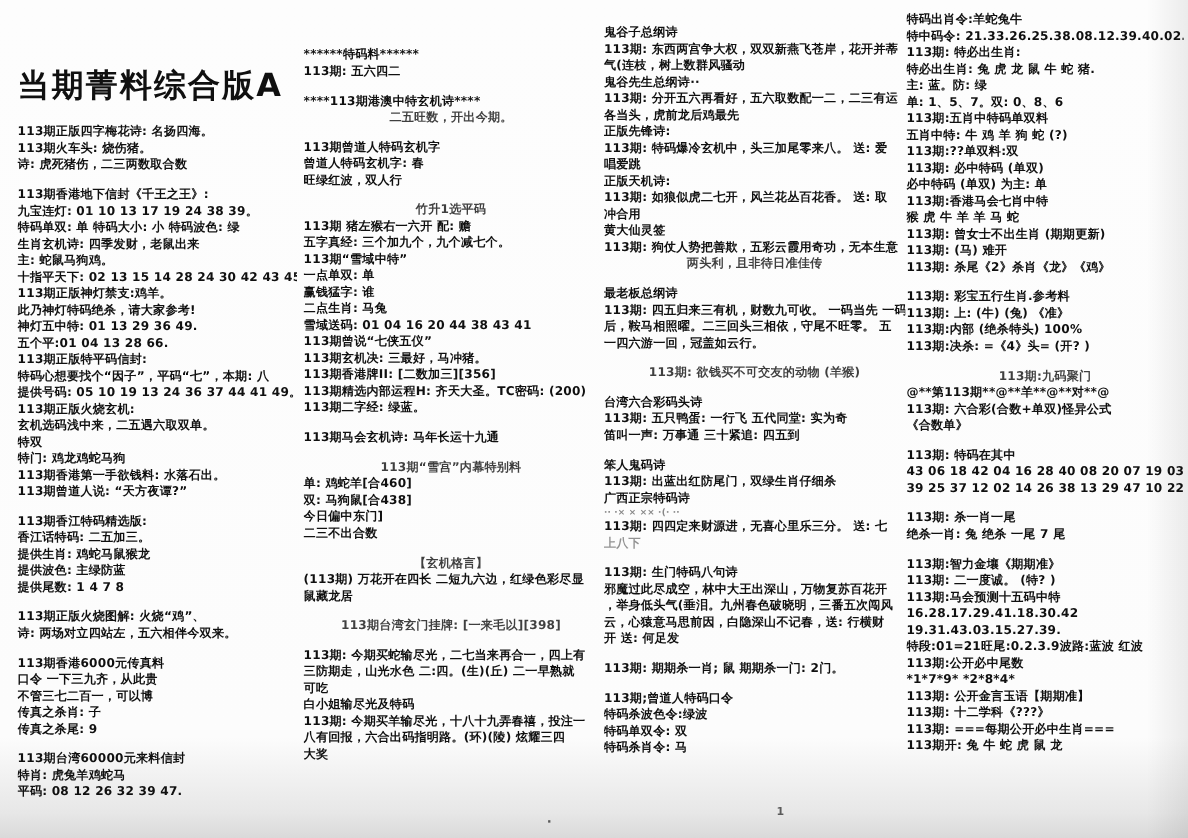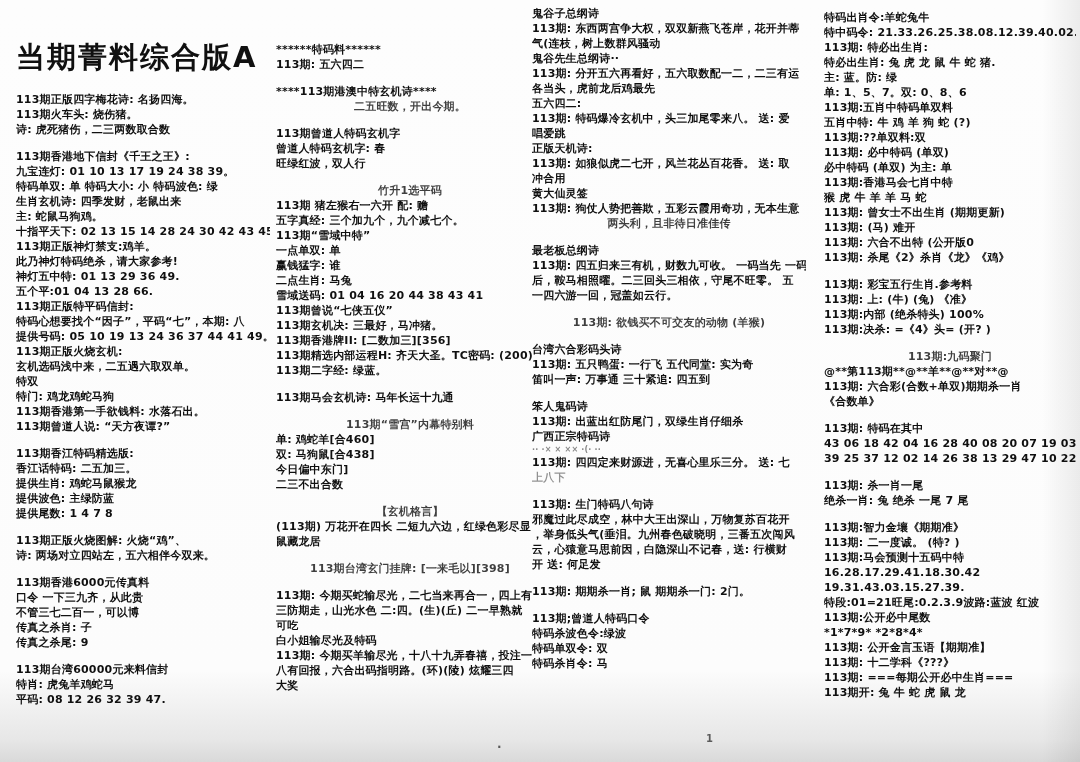--- a/index.html
+++ b/index.html
@@ -10,23 +10,23 @@
     overflow:hidden;
     background:
       linear-gradient(90deg, rgba(0,0,0,0) 96.5%, rgba(0,0,0,0.07) 100%),
       linear-gradient(180deg, #fdfdfd 0%, #fcfcfc 88%, #e7e7e7 97%, #d9d9d9 100%);
     font-family:"DejaVu Sans","Liberation Sans",sans-serif;
     font-weight:700;
     color:#101010;
     -webkit-font-smoothing:none;
   }
   .col{position:absolute;top:0;}
-  #col-0{left:16px;padding-top:34px;width:254px;}
+  #col-0{left:16px;padding-top:34px;width:254px;margin-top:20px;}
   #col-1{left:276px;padding-top:42px;width:268px;}
-  #col-2{left:532px;padding-top:6px;width:274px;}
+  #col-2{left:549px;padding-top:22px;width:274px;}
   #col-3{left:824px;padding-top:10px;width:252px;}
   .line{
     font-size:11px;
     line-height:15px;
     min-height:15px;
     white-space:nowrap;
     overflow:hidden;
     letter-spacing:0.2px;
   }
   .title{
@@ -141,21 +141,21 @@
       <div class="line">八有回报，六合出码指明路。(环)(陵) 炫耀三四</div>
       <div class="line">大奖</div>
     </div>
   <div id="col-2" class="col">
       <div class="line">鬼谷子总纲诗</div>
       <div class="line">113期: 东西两宫争大权，双双新燕飞苍岸，花开并蒂</div>
       <div class="line">气(连枝，树上数群风骚动</div>
       <div class="line">鬼谷先生总纲诗··</div>
       <div class="line">113期: 分开五六再看好，五六取数配一二，二三有运</div>
       <div class="line">各当头，虎前龙后鸡最先</div>
-      <div class="line">五六四二:</div>
+      <div class="line">正版先锋诗:</div>
       <div class="line">113期: 特码爆冷玄机中，头三加尾零来八。 送: 爱</div>
       <div class="line">唱爱跳</div>
       <div class="line">正版天机诗:</div>
       <div class="line">113期: 如狼似虎二七开，风兰花丛百花香。 送: 取</div>
       <div class="line">冲合用</div>
       <div class="line">黄大仙灵签</div>
       <div class="line">113期: 狗仗人势把善欺，五彩云霞用奇功，无本生意</div>
       <div class="line blur">两头利，且非待日准佳传</div>
       <div class="line gap"></div>
       <div class="line">最老板总纲诗</div>
@@ -198,31 +198,30 @@
       <div class="line">单: 1、5、7。双: 0、8、6</div>
       <div class="line">113期:五肖中特码单双料</div>
       <div class="line">五肖中特: 牛 鸡 羊 狗 蛇 (?)</div>
       <div class="line">113期:??单双料:双</div>
       <div class="line">113期: 必中特码 (单双)</div>
       <div class="line">必中特码 (单双) 为主: 单</div>
       <div class="line">113期:香港马会七肖中特</div>
       <div class="line">猴 虎 牛 羊 羊 马 蛇</div>
       <div class="line">113期: 曾女士不出生肖 (期期更新)</div>
       <div class="line">113期: (马) 难开</div>
-      <div class="line">113期: 六合不出特 (公开版0</div>
       <div class="line">113期: 杀尾《2》杀肖《龙》《鸡》</div>
       <div class="line gap"></div>
       <div class="line">113期: 彩宝五行生肖.参考料</div>
       <div class="line">113期: 上: (牛) (兔) 《准》</div>
       <div class="line">113期:内部 (绝杀特头) 100%</div>
       <div class="line">113期:决杀: =《4》头= (开? )</div>
       <div class="line gap"></div>
       <div class="line blur">113期:九码聚门</div>
       <div class="line">@**第113期**@**羊**@**对**@</div>
-      <div class="line">113期: 六合彩(合数+单双)期期杀一肖</div>
+      <div class="line">113期: 六合彩(合数+单双)怪异公式</div>
       <div class="line">《合数单》</div>
       <div class="line gap"></div>
       <div class="line">113期: 特码在其中</div>
       <div class="line">43 06 18 42 04 16 28 40 08 20 07 19 03 15</div>
       <div class="line">39 25 37 12 02 14 26 38 13 29 47 10 22 46</div>
       <div class="line gap"></div>
       <div class="line">113期: 杀一肖一尾</div>
       <div class="line">绝杀一肖: 兔 绝杀 一尾 7 尾</div>
       <div class="line gap"></div>
       <div class="line">113期:智力金壤《期期准》</div>

